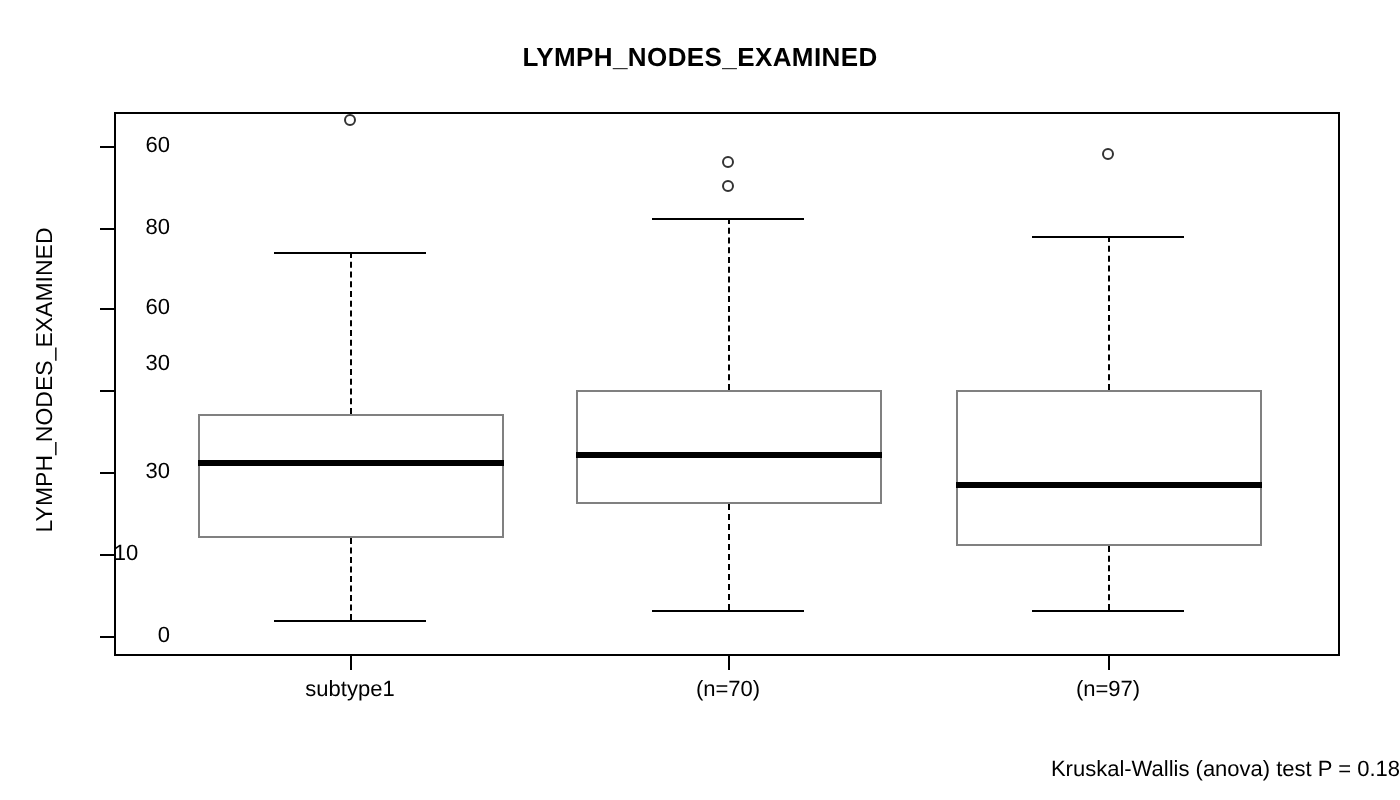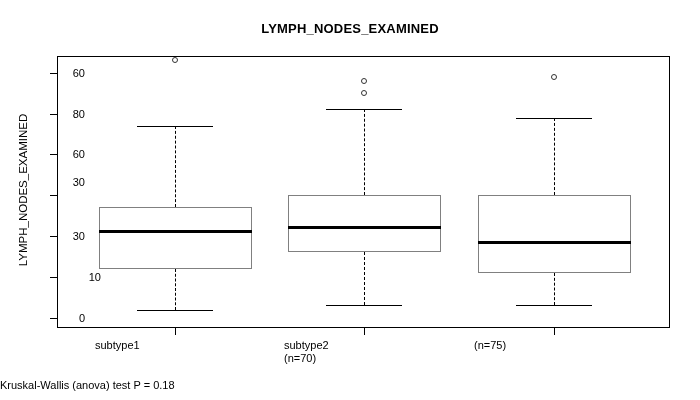--- a/index.html
+++ b/index.html
@@ -75,21 +75,21 @@
   }
   .xtick-mark {
     top: 328px;
     width: 0;
     height: 7px;
     border-left: 1px solid #000000;
   }
   .xtick-label {
     top: 339px;
     width: 160px;
-    text-align: left;
+    text-align: center;
     font-size: 11px;
     line-height: 13px;
   }
 
   
   .box-rect {
     border: 1px solid #808080;
     box-sizing: border-box;
     background: #ffffff;
   }
@@ -111,64 +111,63 @@
     border-radius: 50%;
     box-sizing: border-box;
     background: transparent;
     transform: translate(-3px, -3px);
   }
 
   
   #footer-note {
     left: 0; top: 379px;
     width: 700px;
-    text-align: left;
+    text-align: right;
     font-size: 11px;
   }
 </style>
 </head>
 <body>
 
 <div id="plot-root">
 
   <div class="abs" id="chart-title">LYMPH_NODES_EXAMINED</div>
 
   <div class="abs" id="y-axis-title">LYMPH_NODES_EXAMINED</div>
 
   <div class="abs" id="plot-frame"></div>
 
   <div id="y-axis">
       <div class="abs ytick-mark" style="top: 317.7px;"></div>
       <div class="abs ytick-label" style="top: 317.7px; left: 0px;">0</div>
       <div class="abs ytick-mark" style="top: 276.87px;"></div>
-      <div class="abs ytick-label" style="top: 276.87px; left: 16px;">10</div>
+      <div class="abs ytick-label" style="top: 276.87px; left: 0px; text-align: center;">10</div>
       <div class="abs ytick-mark" style="top: 236.04px;"></div>
       <div class="abs ytick-label" style="top: 236.04px; left: 0px;">30</div>
       <div class="abs ytick-mark" style="top: 195.21px;"></div>
       <div class="abs ytick-label" style="top: 182px; left: 0px;">30</div>
       <div class="abs ytick-mark" style="top: 154.38px;"></div>
       <div class="abs ytick-label" style="top: 154.38px; left: 0px;">60</div>
       <div class="abs ytick-mark" style="top: 113.55px;"></div>
       <div class="abs ytick-label" style="top: 113.55px; left: 0px;">80</div>
       <div class="abs ytick-mark" style="top: 72.72px;"></div>
       <div class="abs ytick-label" style="top: 72.72px; left: 0px;">60</div>
     </div>
   <div id="x-axis">
       <div class="abs xtick-mark" style="left: 175px;"></div>
       <div class="abs xtick-label" style="left: 95px;">
         <div>subtype1</div>
       </div>
       <div class="abs xtick-mark" style="left: 364px;"></div>
       <div class="abs xtick-label" style="left: 284px;">
-        <div>subtype2</div>
         <div>(n=70)</div>
       </div>
       <div class="abs xtick-mark" style="left: 554px;"></div>
       <div class="abs xtick-label" style="left: 474px;">
-        <div>(n=75)</div>
+        <div>(n=97)</div>
       </div>
     </div>
   <div id="boxes-layer">
       <div>
         <div class="abs whisker-v" style="left: 175px; top: 125.799px; height: 81.66px;"></div>
         <div class="abs whisker-cap" style="left: 136.75px; top: 125.799px; width: 76.5px;"></div>
         <div class="abs whisker-v" style="left: 175px; top: 268.704px; height: 40.83px;"></div>
         <div class="abs whisker-cap" style="left: 136.75px; top: 309.534px; width: 76.5px;"></div>
         <div class="abs box-rect" style="left: 98.5px; top: 207.459px; width: 153px; height: 61.245px;"></div>
         <div class="abs median-line" style="left: 98.5px; top: 230.457px; width: 153px;"></div>

